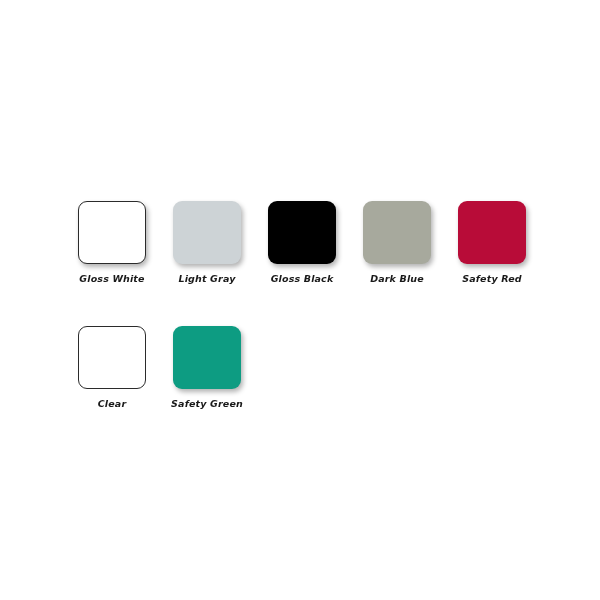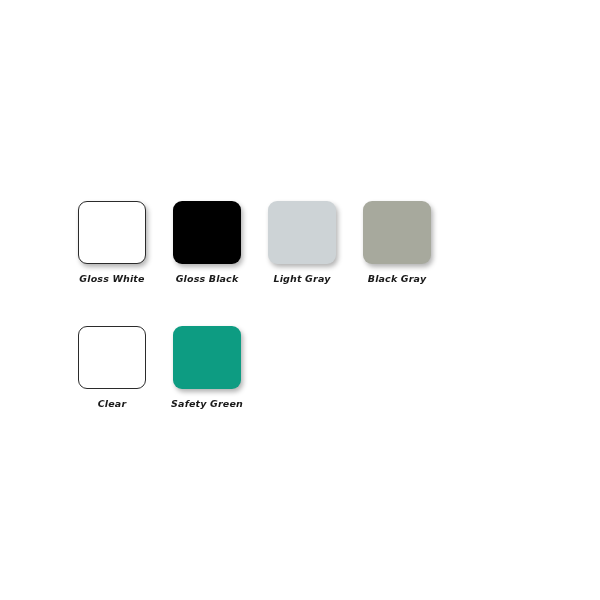--- a/index.html
+++ b/index.html
@@ -83,30 +83,34 @@
 <body>
 
 <div id="canvas">
   <div id="swatch-grid">
       <div class="swatch-row">
         <div class="swatch-cell">
           <div class="swatch-chip outlined" title="Gloss White" style="background: rgb(255, 255, 255);"></div>
           <div class="swatch-label">Gloss White</div>
         </div>
         <div class="swatch-cell">
+          <div class="swatch-chip" title="Light Gray" style="background: rgb(205, 211, 214);"></div>
+          <div class="swatch-label">Light Gray</div>
+        </div>
+        <div class="swatch-cell">
           <div class="swatch-chip" title="Gloss Black" style="background: rgb(0, 0, 0);"></div>
           <div class="swatch-label">Gloss Black</div>
         </div>
         <div class="swatch-cell">
-          <div class="swatch-chip" title="Light Gray" style="background: rgb(205, 211, 214);"></div>
-          <div class="swatch-label">Light Gray</div>
+          <div class="swatch-chip" title="Dark Gray" style="background: rgb(167, 169, 157);"></div>
+          <div class="swatch-label">Dark Blue</div>
         </div>
         <div class="swatch-cell">
-          <div class="swatch-chip" title="Dark Gray" style="background: rgb(167, 169, 157);"></div>
-          <div class="swatch-label">Black Gray</div>
+          <div class="swatch-chip" title="Safety Red" style="background: rgb(184, 12, 56);"></div>
+          <div class="swatch-label">Safety Red</div>
         </div>
       </div>
       <div class="swatch-row">
         <div class="swatch-cell">
           <div class="swatch-chip outlined no-shadow" title="Clear" style="background: rgb(255, 255, 255);"></div>
           <div class="swatch-label">Clear</div>
         </div>
         <div class="swatch-cell">
           <div class="swatch-chip" title="Safety Green" style="background: rgb(13, 156, 130);"></div>
           <div class="swatch-label">Safety Green</div>

